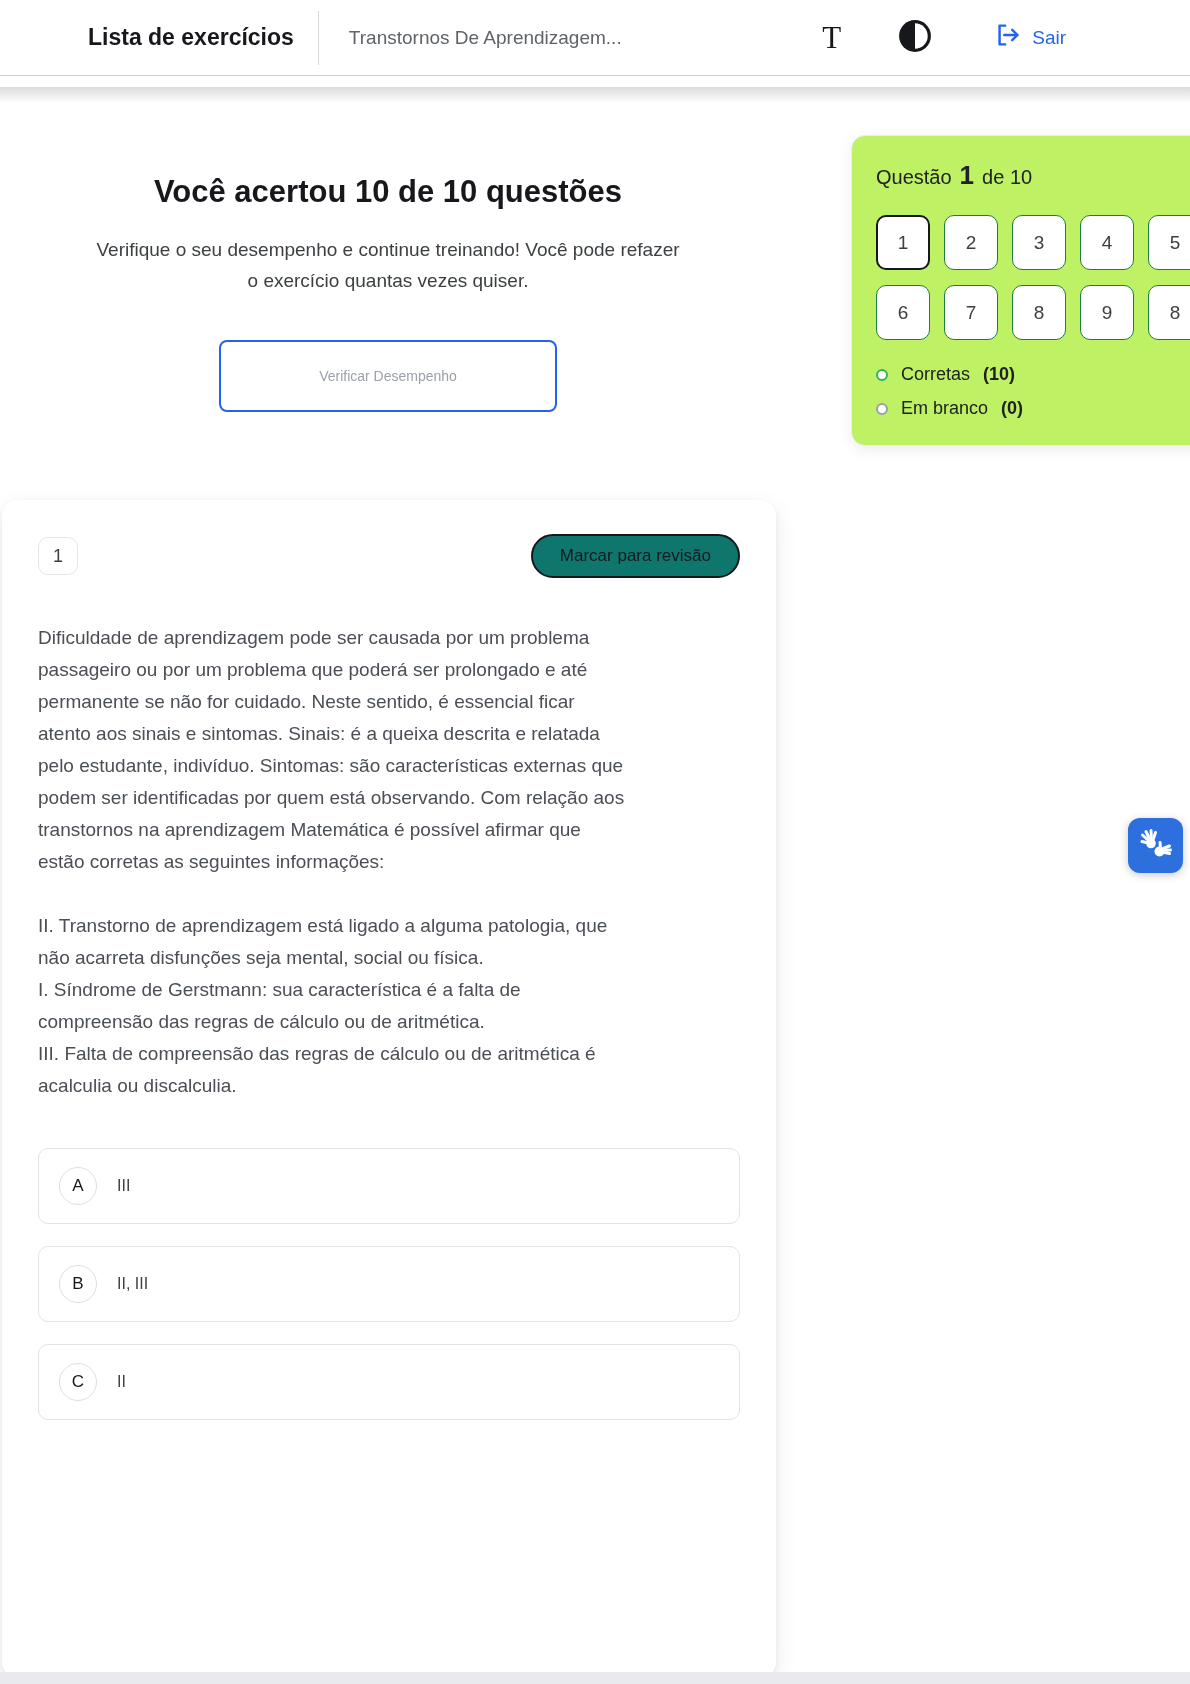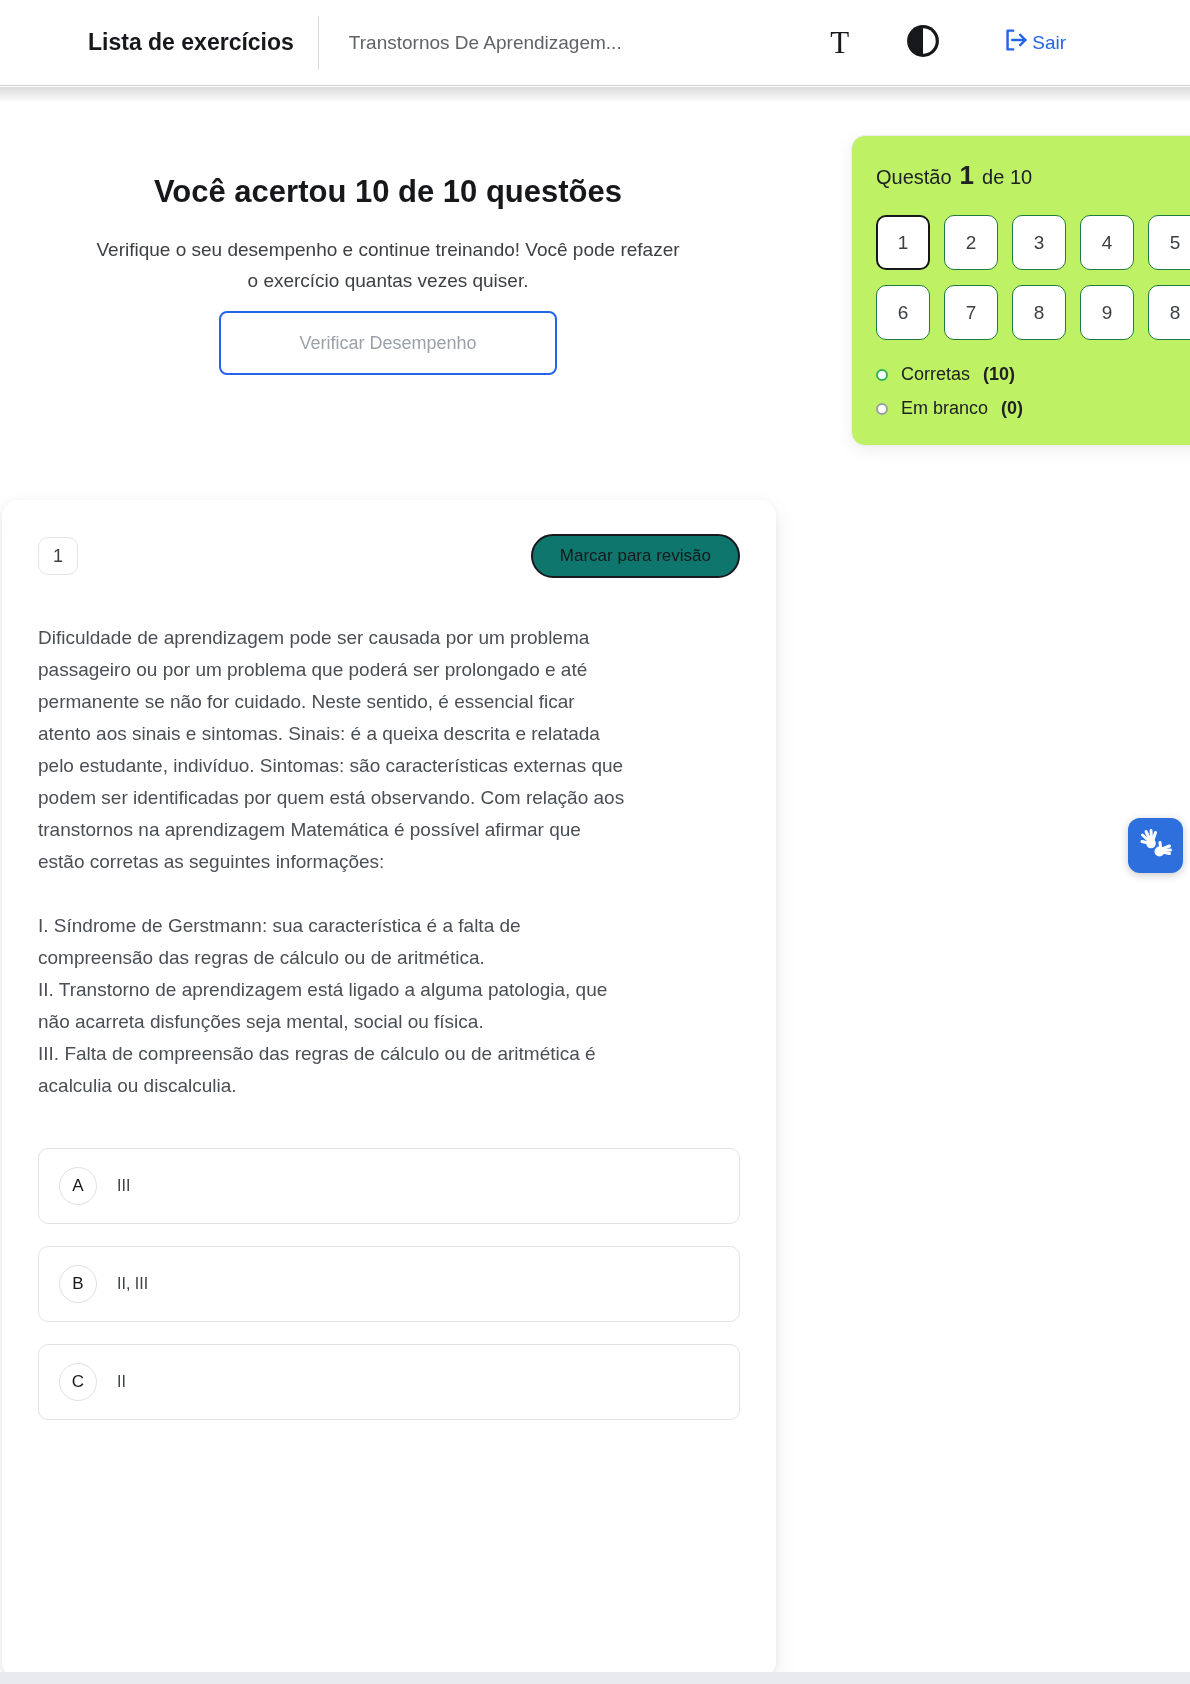--- a/index.html
+++ b/index.html
@@ -4,52 +4,52 @@
 <style>
   * { margin:0; padding:0; box-sizing:border-box; }
   html,body { background:#fff; }
   body {
     width:1190px; height:1684px; position:relative; overflow:hidden;
     font-family:"Liberation Sans", sans-serif; color:#202124;
   }
 
   
   .header {
-    position:absolute; top:0; left:0; width:1190px; height:86px;
+    position:absolute; top:0; left:0; width:1190px; height:76px;
     background:#fff; display:flex; align-items:center; z-index:10;
     border-bottom:1px solid #cdced1;
   }
   .header-shadow {
     position:absolute; top:87px; left:0; width:1190px; height:16px;
     background:linear-gradient(to bottom, rgba(0,0,0,0.14), rgba(0,0,0,0)); z-index:9;
   }
   .app-title { margin-left:88px; font-size:23px; font-weight:700; color:#17181c; }
   .header-divider { width:1px; height:54px; background:#d9dadc; margin-left:24px; }
   .exercise-name { margin-left:30px; font-size:19px; color:#5f6368; }
   .header-actions { margin-left:auto; margin-right:124px; display:flex; align-items:center; }
   .icon-btn { background:none; border:none; cursor:pointer; display:flex; align-items:center; justify-content:center; }
   .font-toggle { font-family:"Liberation Serif", serif; font-size:31px; color:#17181c; line-height:1; }
   .contrast-toggle { margin-left:54px; }
   .logout-btn {
-    margin-left:58px; display:flex; align-items:center; gap:1px;
+    margin-left:58px; display:flex; align-items:center; gap:9px;
     background:none; border:none; cursor:pointer;
     color:#2563eb; font-size:19px; font-weight:500; font-family:inherit;
   }
 
   
   .result { position:absolute; top:86px; left:0; width:776px; text-align:center; }
   .result-heading { margin-top:88px; font-size:31px; font-weight:700; color:#17181c; }
   .result-subtext {
     margin:24px auto 0; width:700px; font-size:19px; line-height:31px;
     color:#3c4043; white-space:pre-line;
   }
   .verify-btn {
-    margin-top:15px; width:338px; height:64px; background:#fff;
+    margin-top:44px; width:338px; height:72px; background:#fff;
     border:2px solid #2563eb; border-radius:8px;
-    color:#9aa1a9; font-size:18px; font-family:inherit; cursor:pointer;
+    color:#9aa1a9; font-size:14px; font-family:inherit; cursor:pointer;
   }
 
   
   .question-nav {
     position:absolute; left:851px; top:135px; width:376px;
     background:#bef264; border:1px solid #ededf0; border-radius:14px;
     box-shadow:0 4px 16px rgba(0,0,0,0.07); padding:24px 24px 26px;
   }
   .qn-title { font-size:20px; color:#202124; display:flex; align-items:baseline; gap:8px; }
   .qn-current { font-size:26px; font-weight:700; }
@@ -191,24 +191,24 @@
   </div>
   <div class="q-text">
     <p class="q-intro">Dificuldade de aprendizagem pode ser causada por um problema
 passageiro ou por um problema que poderá ser prolongado e até
 permanente se não for cuidado. Neste sentido, é essencial ficar
 atento aos sinais e sintomas. Sinais: é a queixa descrita e relatada
 pelo estudante, indivíduo. Sintomas: são características externas que
 podem ser identificadas por quem está observando. Com relação aos
 transtornos na aprendizagem Matemática é possível afirmar que
 estão corretas as seguintes informações:</p>
+    <p>II. Transtorno de aprendizagem está ligado a alguma patologia, que
+não acarreta disfunções seja mental, social ou física.</p>
     <p>I. Síndrome de Gerstmann: sua característica é a falta de
 compreensão das regras de cálculo ou de aritmética.</p>
-    <p>II. Transtorno de aprendizagem está ligado a alguma patologia, que
-não acarreta disfunções seja mental, social ou física.</p>
     <p>III. Falta de compreensão das regras de cálculo ou de aritmética é
 acalculia ou discalculia.</p>
   </div>
   <div class="options">
     <div class="option">
       <span class="option-letter">A</span>
       <span class="option-label">III</span>
     </div>
     <div class="option">
       <span class="option-letter">B</span>

